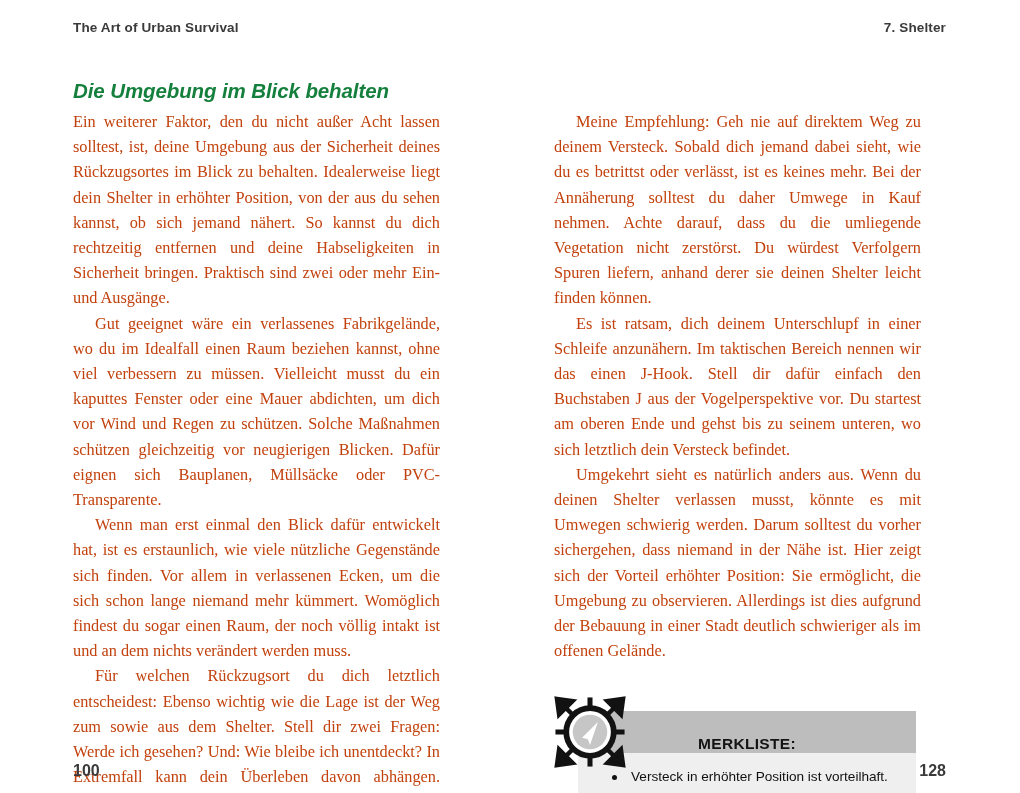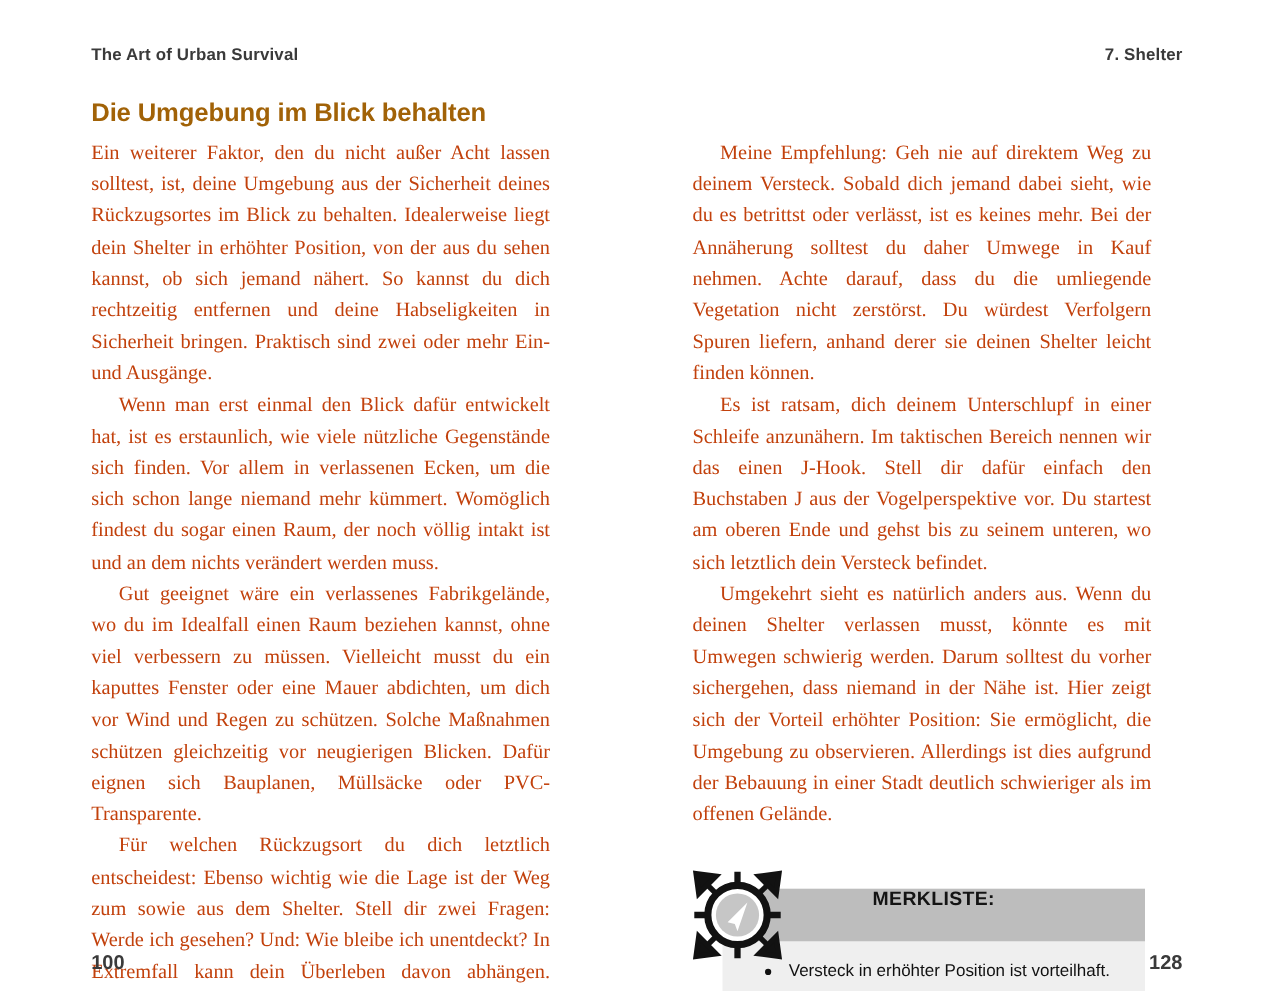--- a/index.html
+++ b/index.html
@@ -18,21 +18,21 @@
 
   .page {
     position: absolute;
     inset: 0;
     background: #ffffff;
   }
 
   
   .running-head {
     position: absolute;
-    top: 36px;
+    top: 20px;
     font-family: "Liberation Sans", sans-serif;
     font-weight: bold;
     font-size: 13.5px;
     letter-spacing: 0.01em;
     color: #3a3a3a;
   }
   .running-head.left  { left: 73px; }
   .running-head.right { right: 74px; text-align: left; }
 
   
@@ -51,22 +51,23 @@
   .col-left  { left: 0; }
   .col-right { left: 481px; width: 367px; }
 
   
   .section-heading {
     font-family: "Liberation Sans", sans-serif;
     font-weight: bold;
     font-size: 20.5px;
     line-height: 26px;
     letter-spacing: -0.005em;
-    color: #a16207;
+    color: #15803d;
     margin: 0 0 5px 0;
+    font-style: italic;
   }
 
   
   p.body {
     margin: 0;
     font-family: "Liberation Serif", serif;
     font-size: 16.3px;
     line-height: 25.2px;
     text-align: justify;
     text-justify: inter-word;
@@ -89,21 +90,21 @@
     left: 24px;
     top: 15px;
     width: 338px;
     background: #efefef;
     box-sizing: border-box;
   }
   .callout-header {
     background: #bdbdbd;
     height: 42px;
     display: flex;
-    align-items: flex-start;
+    align-items: flex-end;
     justify-content: center;
     box-sizing: border-box;
   }
   .callout-title {
     font-family: "Liberation Sans", sans-serif;
     font-weight: bold;
     font-size: 15.5px;
     letter-spacing: 0.02em;
     color: #141414;
   }
@@ -158,22 +159,22 @@
 
   <div class="running-head left">The Art of Urban Survival</div>
   <div class="running-head right">7. Shelter</div>
 
   <div class="columns">
 
     <div class="col col-left">
       <h2 class="section-heading">Die Umgebung im Blick behalten</h2>
 
       <p class="body">Ein weiterer Faktor, den du nicht außer Acht lassen solltest, ist, deine Umgebung aus der Sicherheit deines Rückzugsortes im Blick zu behalten. Idealerweise liegt dein Shelter in erhöhter Position, von der aus du sehen kannst, ob sich jemand nähert. So kannst du dich rechtzeitig entfernen und deine Habseligkeiten in Sicherheit bringen. Praktisch sind zwei oder mehr Ein- und Ausgänge.</p>
+      <p class="body indent">Gut geeignet wäre ein verlassenes Fabrikgelände, wo du im Idealfall einen Raum beziehen kannst, ohne viel verbessern zu müssen. Vielleicht musst du ein kaputtes Fenster oder eine Mauer abdichten, um dich vor Wind und Regen zu schützen. Solche Maßnahmen schützen gleichzeitig vor neugierigen Blicken. Dafür eignen sich Bauplanen, Müllsäcke oder PVC-Transparente.</p>
       <p class="body indent">Wenn man erst einmal den Blick dafür entwickelt hat, ist es erstaunlich, wie viele nützliche Gegenstände sich finden. Vor allem in verlassenen Ecken, um die sich schon lange niemand mehr kümmert. Womöglich findest du sogar einen Raum, der noch völlig intakt ist und an dem nichts verändert werden muss.</p>
-      <p class="body indent">Gut geeignet wäre ein verlassenes Fabrikgelände, wo du im Idealfall einen Raum beziehen kannst, ohne viel verbessern zu müssen. Vielleicht musst du ein kaputtes Fenster oder eine Mauer abdichten, um dich vor Wind und Regen zu schützen. Solche Maßnahmen schützen gleichzeitig vor neugierigen Blicken. Dafür eignen sich Bauplanen, Müllsäcke oder PVC-Transparente.</p>
       <p class="body indent">Für welchen Rückzugsort du dich letztlich entscheidest: Ebenso wichtig wie die Lage ist der Weg zum sowie aus dem Shelter. Stell dir zwei Fragen: Werde ich gesehen? Und: Wie bleibe ich unentdeckt? In Extremfall kann dein Überleben davon abhängen. Deshalb solltest du stets darauf achten, wer dich wo sieht. Pass gut auf, dass du deinen Unterschlupf nicht durch Unachtsamkeit oder Nachlässigkeit preisgibst.</p>
     </div>
 
     <div class="col col-right">
       <div class="stack">
         <p class="body indent">Meine Empfehlung: Geh nie auf direktem Weg zu deinem Versteck. Sobald dich jemand dabei sieht, wie du es betrittst oder verlässt, ist es keines mehr. Bei der Annäherung solltest du daher Umwege in Kauf nehmen. Achte darauf, dass du die umliegende Vegetation nicht zerstörst. Du würdest Verfolgern Spuren liefern, anhand derer sie deinen Shelter leicht finden können.</p>
         <p class="body indent">Es ist ratsam, dich deinem Unterschlupf in einer Schleife anzunähern. Im taktischen Bereich nennen wir das einen J-Hook. Stell dir dafür einfach den Buchstaben J aus der Vogelperspektive vor. Du startest am oberen Ende und gehst bis zu seinem unteren, wo sich letztlich dein Versteck befindet.</p>
         <p class="body indent">Umgekehrt sieht es natürlich anders aus. Wenn du deinen Shelter verlassen musst, könnte es mit Umwegen schwierig werden. Darum solltest du vorher sichergehen, dass niemand in der Nähe ist. Hier zeigt sich der Vorteil erhöhter Position: Sie ermöglicht, die Umgebung zu observieren. Allerdings ist dies aufgrund der Bebauung in einer Stadt deutlich schwieriger als im offenen Gelände.</p>
 
         <div class="callout">

